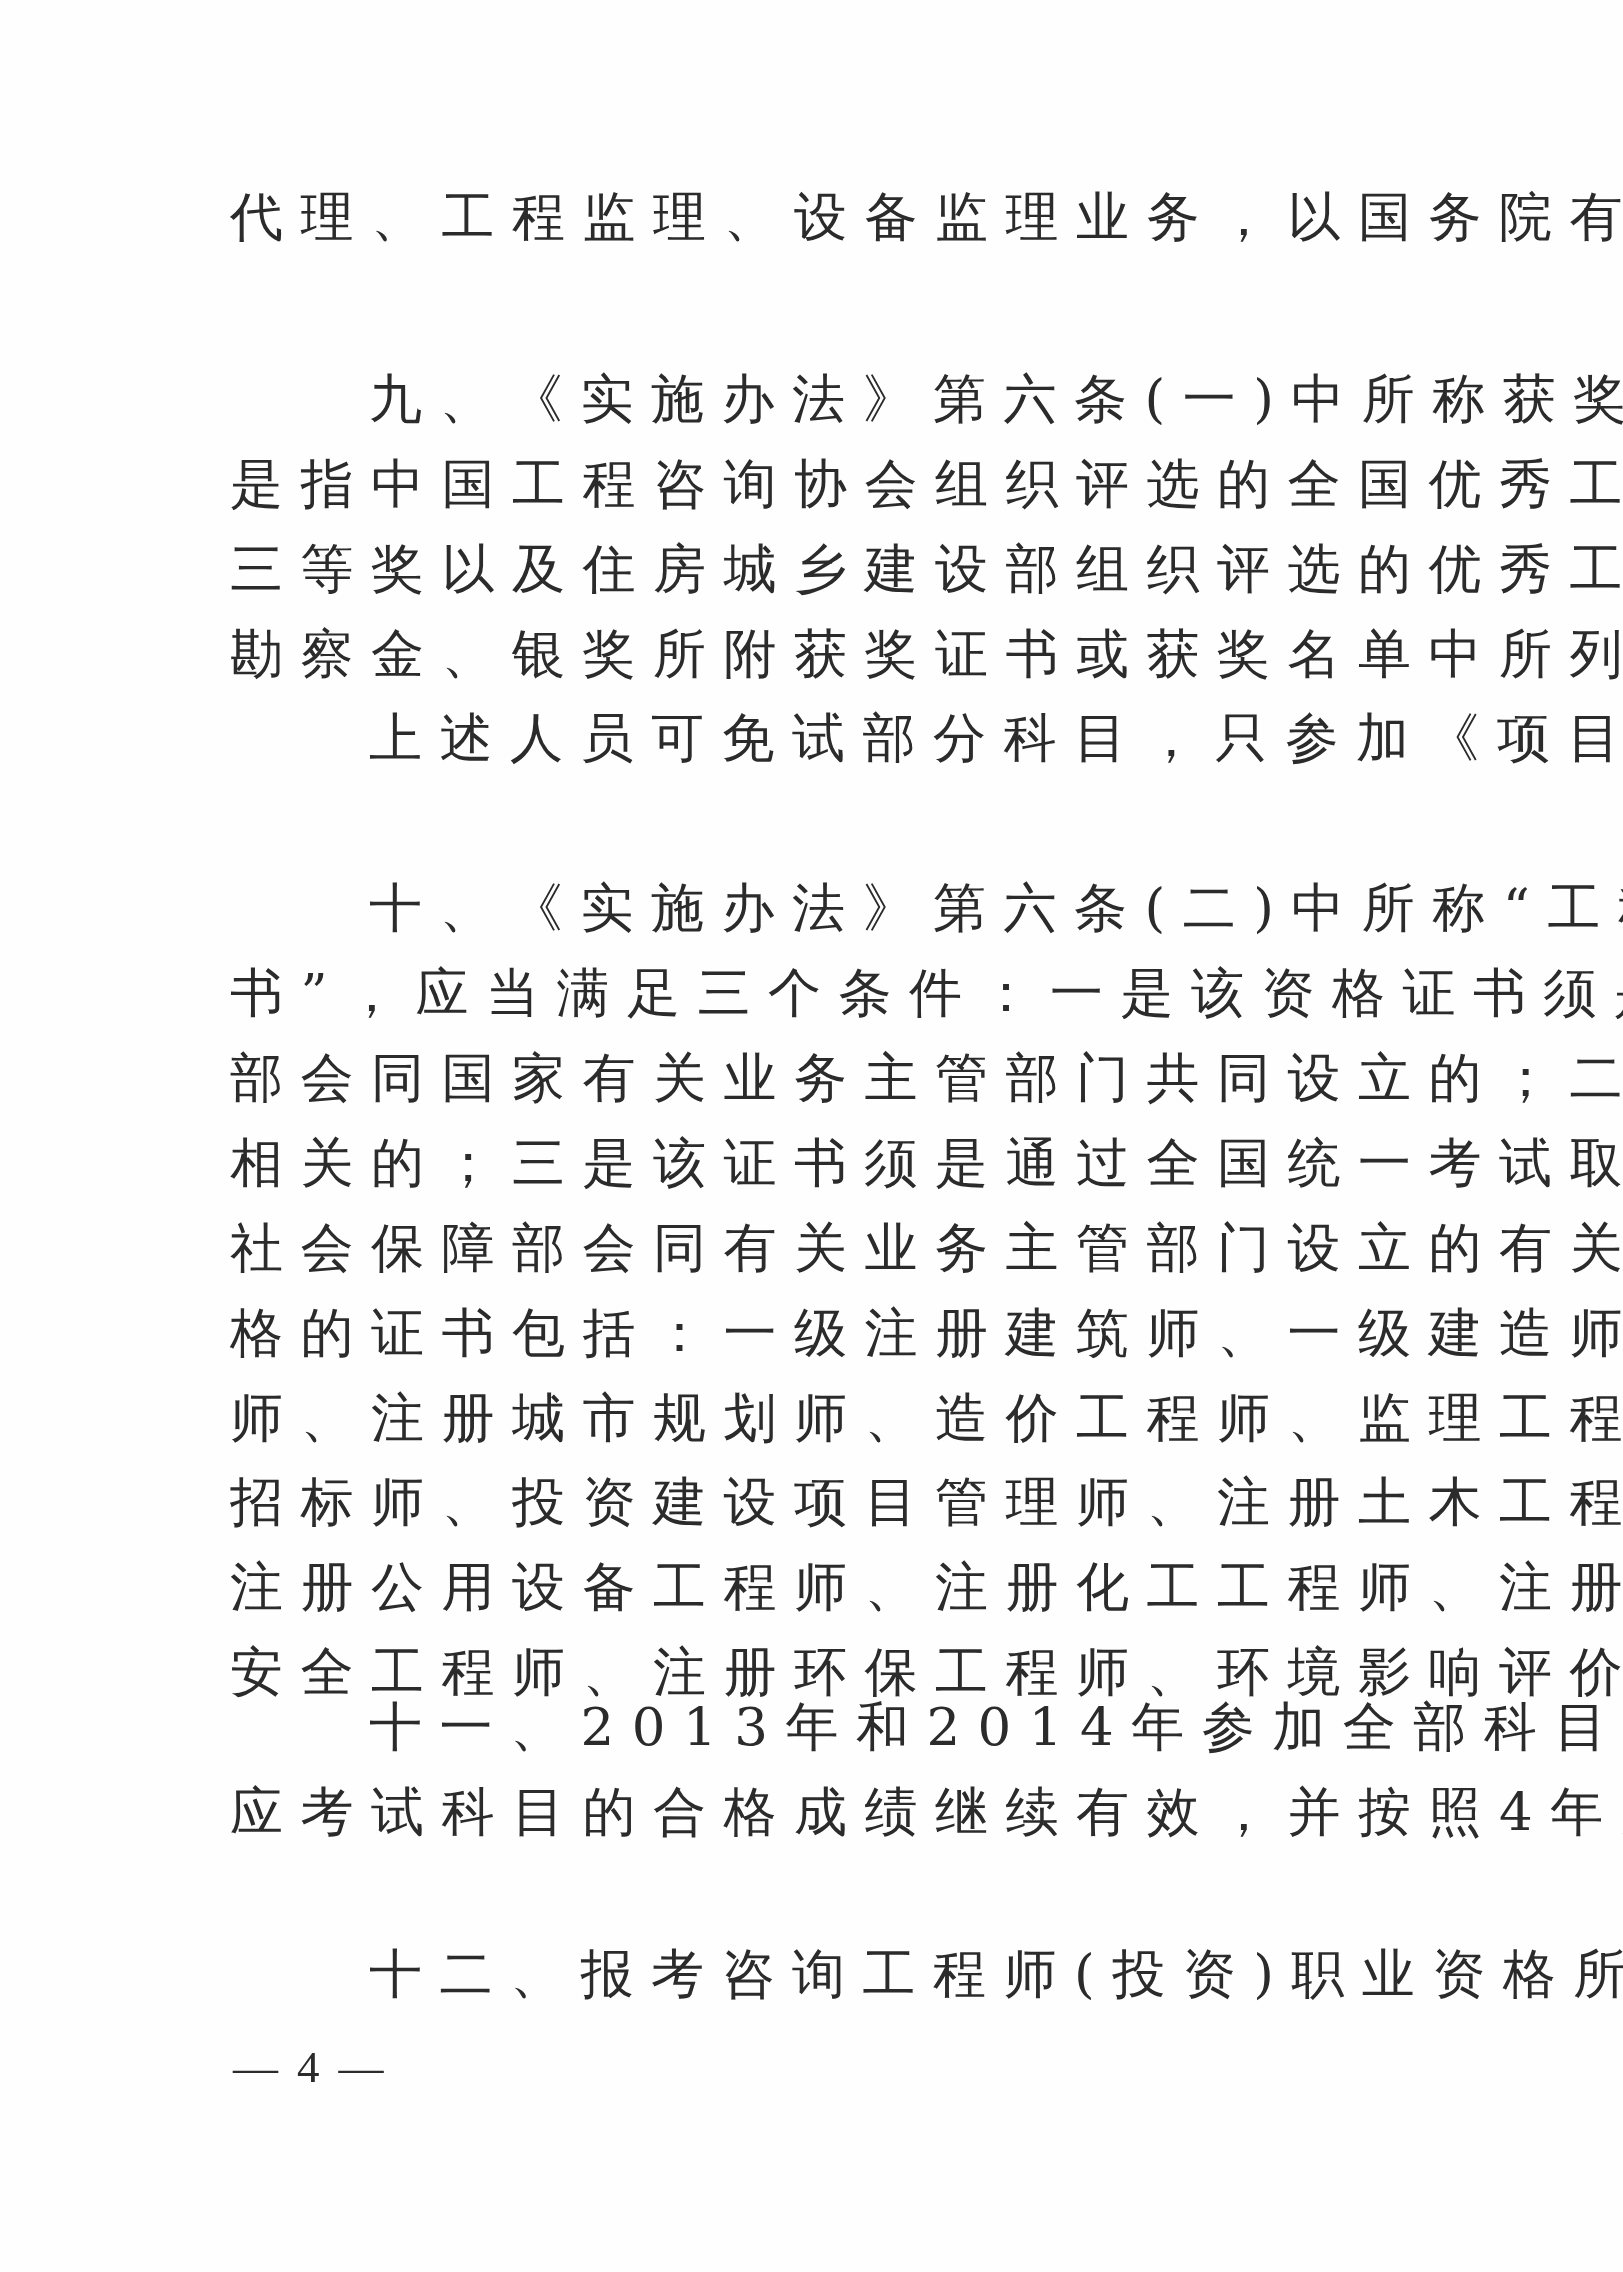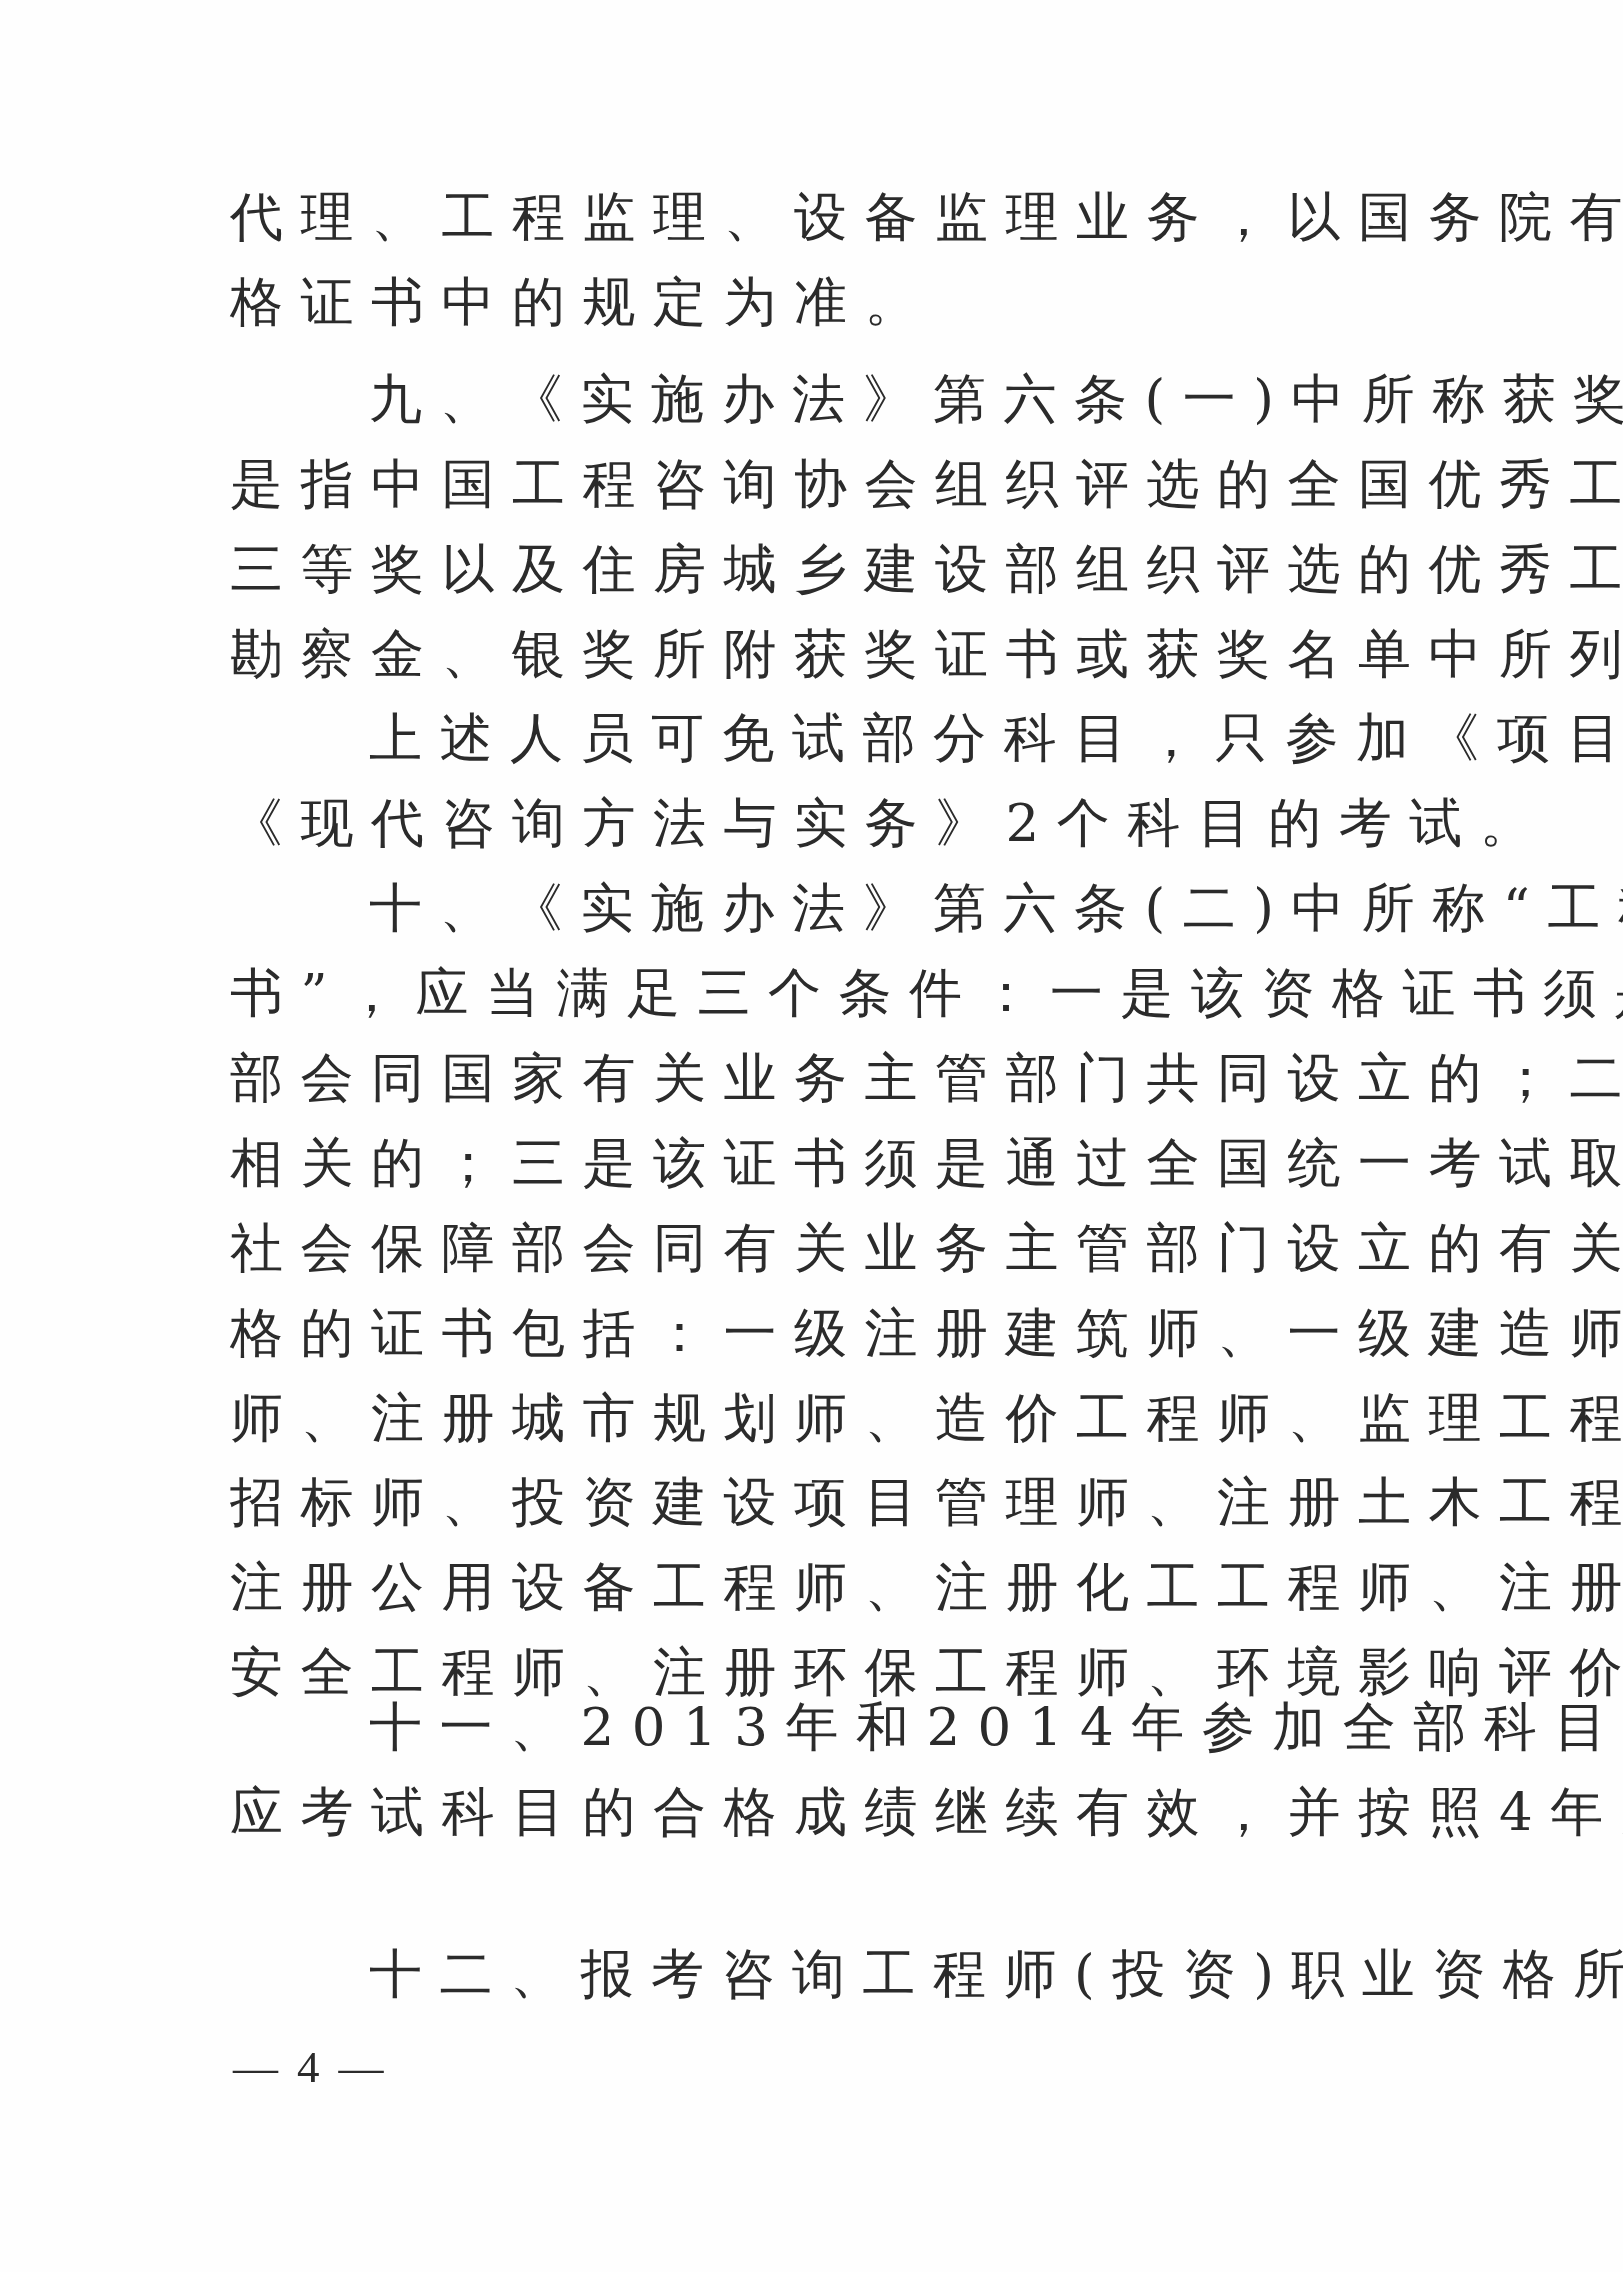--- a/index.html
+++ b/index.html
@@ -42,27 +42,25 @@
       color: #2b2b2b;
       letter-spacing: 3.9px;
       font-family: "Liberation Serif", serif;
     }
   </style>
 </head>
 <body>
 
 <div class="page">
   <div class="line" style="top:181px">代理、工程监理、设备监理业务，以国务院有关部门颁发的单位资</div>
-  <div class="line" style="top:266px">格证书中的规定为准。</div>
   <div class="line indent" style="top:363px">九、《实施办法》第六条(一)中所称获奖项目的“主要完成人”</div>
   <div class="line" style="top:448px">是指中国工程咨询协会组织评选的全国优秀工程咨询成果一、二、</div>
   <div class="line" style="top:533px">三等奖以及住房城乡建设部组织评选的优秀工程设计和优秀工程</div>
   <div class="line" style="top:618px">勘察金、银奖所附获奖证书或获奖名单中所列人员。</div>
   <div class="line indent" style="top:702px">上述人员可免试部分科目，只参加《项目决策分析与评价》和</div>
-  <div class="line" style="top:787px">《现代咨询方法与实务》2个科目的考试。</div>
   <div class="line indent" style="top:872px">十、《实施办法》第六条(二)中所称“工程技术类职业资格证</div>
   <div class="line" style="top:957px">书”，应当满足三个条件：一是该资格证书须是人力资源社会保障</div>
   <div class="line" style="top:1042px">部会同国家有关业务主管部门共同设立的；二是须是与工程技术</div>
   <div class="line" style="top:1127px">相关的；三是该证书须是通过全国统一考试取得的。由人力资源</div>
   <div class="line" style="top:1212px">社会保障部会同有关业务主管部门设立的有关工程技术类职业资</div>
   <div class="line" style="top:1297px">格的证书包括：一级注册建筑师、一级建造师、一级注册结构工程</div>
   <div class="line" style="top:1382px">师、注册城市规划师、造价工程师、监理工程师、注册设备监理师、</div>
   <div class="line" style="top:1466px">招标师、投资建设项目管理师、注册土木工程师、注册电气工程师、</div>
   <div class="line" style="top:1551px">注册公用设备工程师、注册化工工程师、注册核安全工程师、注册</div>
   <div class="line" style="top:1636px">安全工程师、注册环保工程师、环境影响评价工程师。</div>

